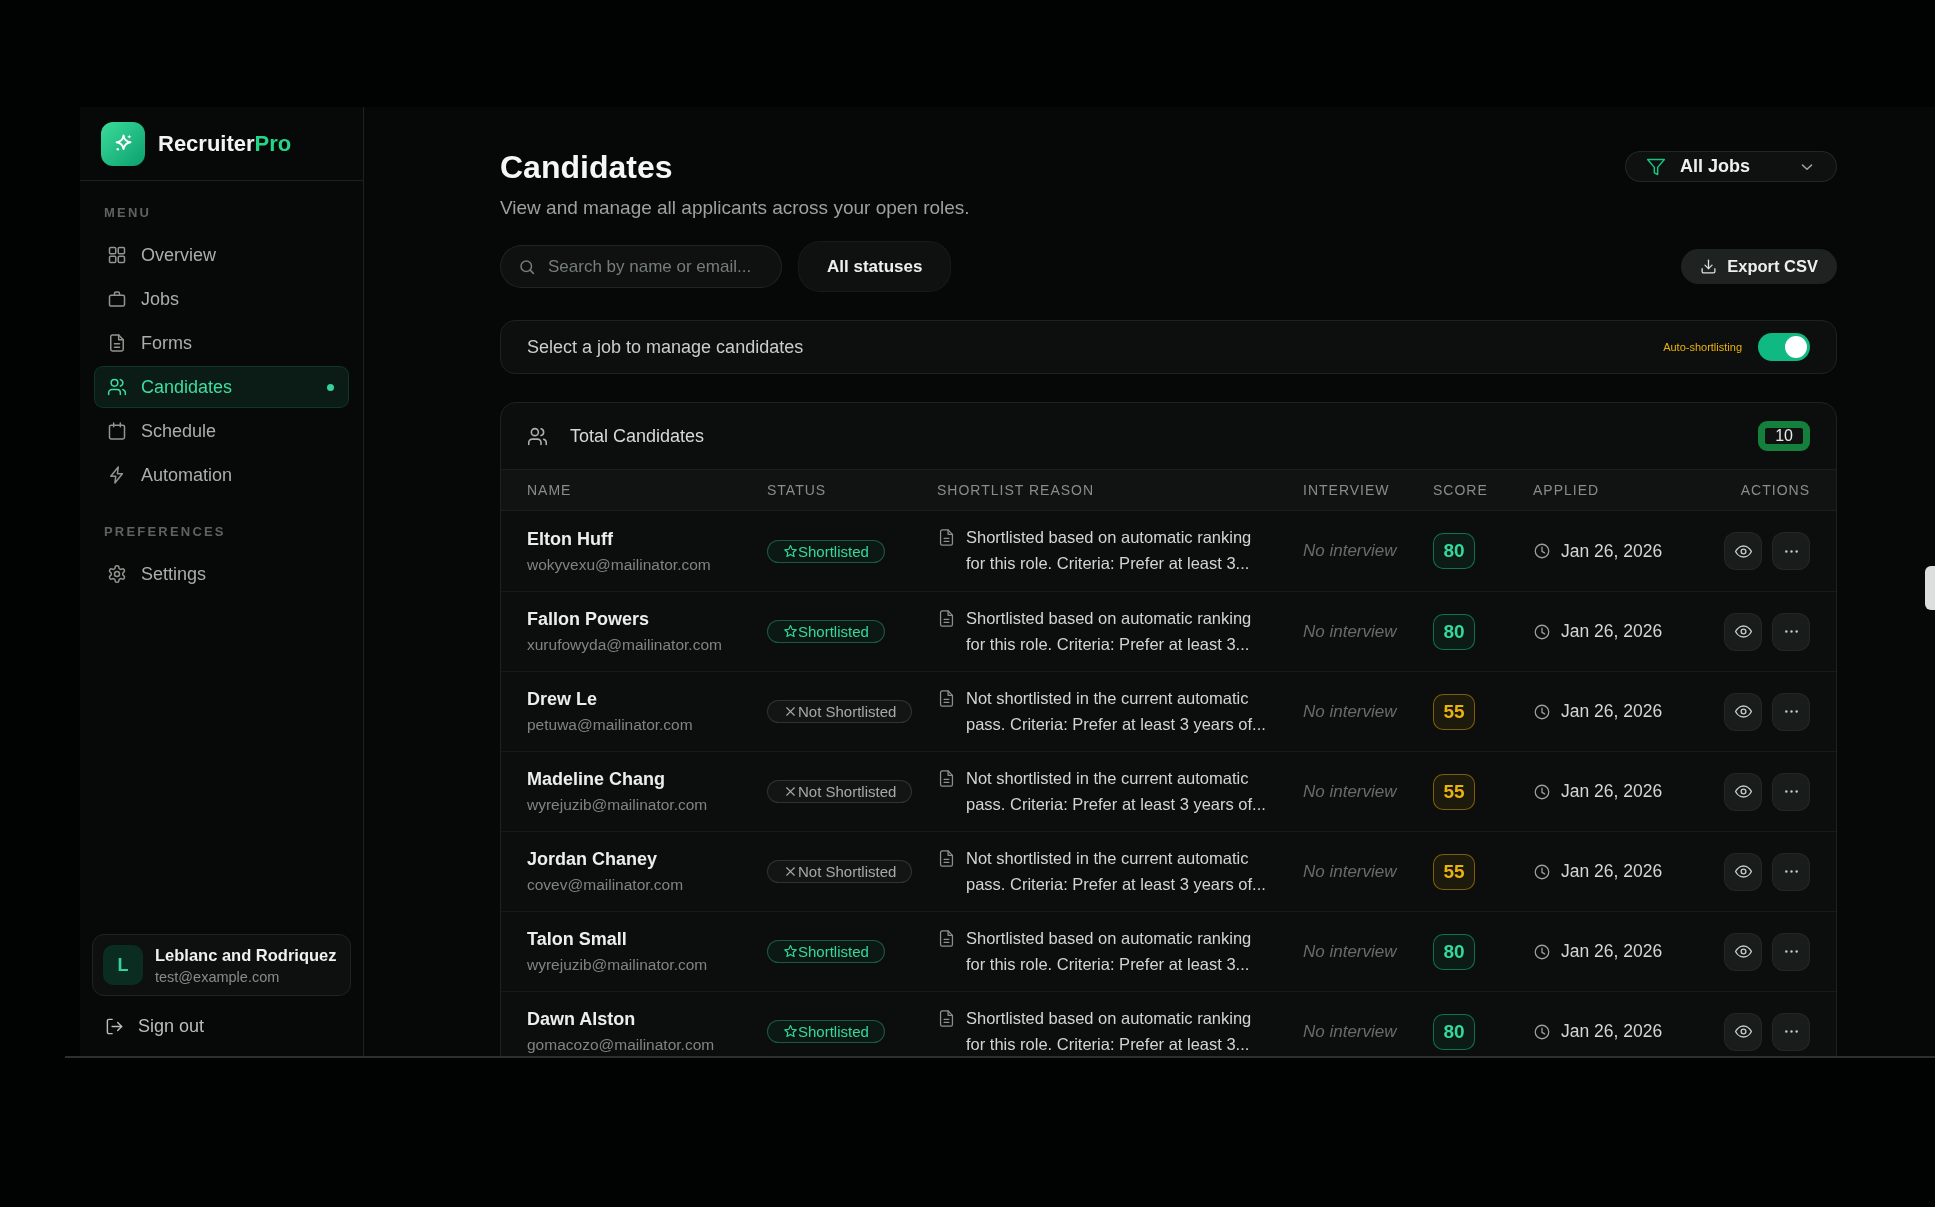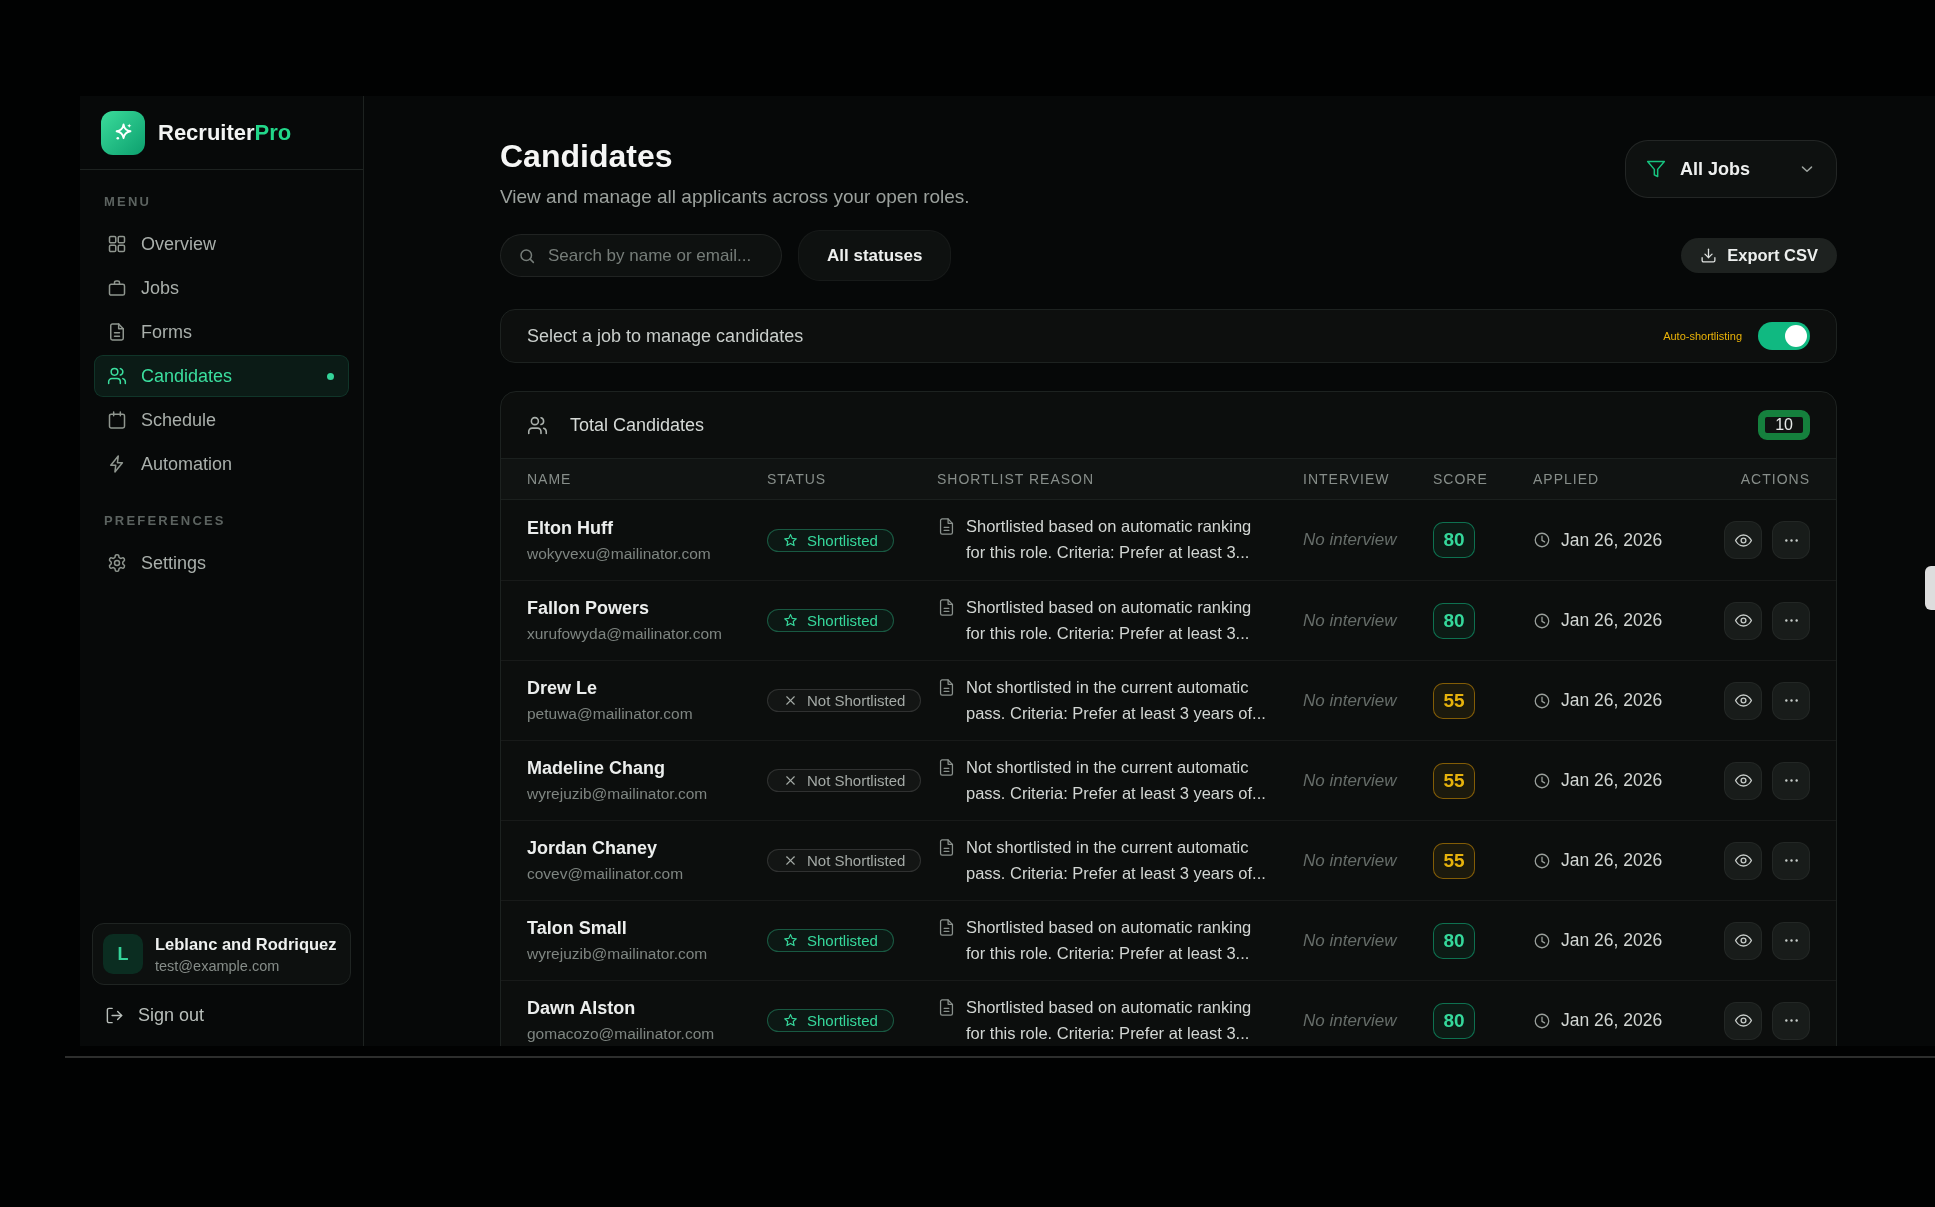--- a/index.html
+++ b/index.html
@@ -1,18 +1,18 @@
 <!DOCTYPE html>
 <html><head>
 <meta charset="utf-8">
 <style>
   * { box-sizing: border-box; margin: 0; padding: 0; }
   html, body { width: 1935px; height: 1207px; background: #010202; font-family: "Liberation Sans", sans-serif; overflow: hidden; }
 
-  .app { position: absolute; left: 80px; top: 96px; width: 1855px; height: 950px; background: #060808; display: flex; overflow: hidden; }
+  .app { position: absolute; left: 80px; top: 107px; width: 1855px; height: 950px; background: #060808; display: flex; overflow: hidden; }
 
   
   .sidebar { width: 284px; min-width: 284px; background: #070909; border-right: 1px solid #1d2220; display: flex; flex-direction: column; }
   .logo-row { height: 74px; display: flex; align-items: center; gap: 13px; padding: 0 21px; border-bottom: 1px solid #1d2220; }
   .logo-badge { width: 44px; height: 44px; border-radius: 12px; background: linear-gradient(135deg, #3bdc9b, #0c9f6e); display: flex; align-items: center; justify-content: center; flex: none; }
   .brand { font-size: 22px; font-weight: bold; color: #f2f4f3; }
   .brand .pro { color: #22d78a; }
   .nav { padding: 16px 14px 0; }
   .nav-label { font-size: 13px; font-weight: bold; letter-spacing: 2.2px; color: #5c6360; padding: 0 10px; margin: 8px 0 14px; }
   .nav-item { height: 42px; display: flex; align-items: center; gap: 14px; padding: 0 12px; border-radius: 9px; color: #a9afab; font-size: 18px; cursor: pointer; position: relative; margin-bottom: 2px; border: 1px solid transparent; }
@@ -28,21 +28,21 @@
   .user-name { font-size: 16.5px; font-weight: bold; color: #eff1f0; white-space: nowrap; overflow: hidden; }
   .user-email { font-size: 14.5px; color: #868d89; margin-top: 4px; white-space: nowrap; }
   .signout { display: flex; align-items: center; gap: 14px; padding: 6px 25px 20px; color: #b9bfbb; font-size: 18px; cursor: pointer; }
   .signout svg { width: 19px; height: 19px; stroke: #b9bfbb; fill: none; stroke-width: 1.8; stroke-linecap: round; stroke-linejoin: round; }
 
   
   .main { flex: 1; padding: 42px 98px 0 136px; position: relative; }
   .header-row { display: flex; justify-content: space-between; align-items: flex-start; }
   .page-title { font-size: 32px; font-weight: bold; color: #f5f6f5; }
   .page-sub { margin-top: 11px; font-size: 19px; color: #9ba19d; }
-  .jobs-pill { height: 58px; min-width: 212px; border-radius: 23px; background: #0e1110; border: 1px solid rgba(255,255,255,0.09); display: flex; align-items: center; gap: 14px; padding: 0 20px; cursor: pointer; margin-top: 2px; }
+  .jobs-pill { height: 31px; min-width: 212px; border-radius: 23px; background: #0e1110; border: 1px solid rgba(255,255,255,0.09); display: flex; align-items: center; gap: 14px; padding: 0 20px; cursor: pointer; margin-top: 2px; }
   .jobs-pill .funnel svg { width: 20px; height: 20px; stroke: #17c37f; fill: none; stroke-width: 1.8; stroke-linejoin: round; display: block; }
   .jobs-pill .label { flex: 1; font-size: 18px; font-weight: bold; color: #eef0ef; }
   .jobs-pill .chev svg { width: 18px; height: 18px; stroke: #9aa09c; fill: none; stroke-width: 2; stroke-linecap: round; stroke-linejoin: round; display: block; }
 
   .filter-row { margin-top: 22px; display: flex; align-items: center; gap: 16px; }
   .search-pill { width: 282px; height: 43px; border-radius: 22px; background: #0e1110; border: 1px solid rgba(255,255,255,0.08); display: flex; align-items: center; gap: 12px; padding: 0 17px; }
   .search-pill svg { width: 18px; height: 18px; stroke: #767d79; fill: none; stroke-width: 2; stroke-linecap: round; flex: none; }
   .search-pill input { background: transparent; border: none; outline: none; color: #e5e7e6; font-size: 17px; width: 100%; font-family: inherit; }
   .search-pill input::placeholder { color: #767d79; }
   .status-pill { height: 51px; border-radius: 22px; background: #0e1110; border: 1px solid rgba(255,255,255,0.04); display: flex; align-items: center; padding: 0 28px; font-size: 17px; font-weight: bold; color: #eef0ef; cursor: pointer; }
@@ -66,21 +66,21 @@
   .thead, .trow { display: grid; grid-template-columns: 240px 170px 1fr 130px 100px 167px 110px; align-items: center; padding: 0 26px; }
   .thead { height: 42px; background: #101312; border-top: 1px solid #1b201e; border-bottom: 1px solid #1b201e; }
   .th { font-size: 14px; letter-spacing: 1px; color: #878e8a; }
   .th-actions { text-align: right; }
 
   .trow { height: 80px; }
   .trow + .trow { border-top: 1px solid rgba(255,255,255,0.05); }
   .cand-name { font-size: 18px; font-weight: bold; color: #eceeed; }
   .cand-email { font-size: 15.5px; color: #7e8581; margin-top: 6px; }
 
-  .chip { display: inline-flex; align-items: center; gap: 9px; height: 23px; border-radius: 16px; padding: 0 15px; font-size: 15px; white-space: nowrap; }
+  .chip { display: inline-flex; align-items: center; height: 23px; border-radius: 16px; padding: 0 15px; font-size: 15px; white-space: nowrap; }
   .chip svg { width: 15px; height: 15px; fill: none; stroke-width: 1.8; stroke-linecap: round; stroke-linejoin: round; }
   .shortlisted .chip { color: #36d89c; border: 1px solid rgba(52,211,153,0.35); background: rgba(16,185,129,0.06); }
   .shortlisted .chip svg { stroke: #36d89c; }
   .not-shortlisted .chip { color: #a4aaa6; border: 1px solid rgba(255,255,255,0.12); background: rgba(255,255,255,0.03); }
   .not-shortlisted .chip svg { stroke: #a4aaa6; }
 
   .cell-reason { display: flex; gap: 10px; align-items: flex-start; overflow: hidden; }
   .cell-reason .doc svg { width: 19px; height: 19px; stroke: #8a918d; fill: none; stroke-width: 1.6; stroke-linecap: round; stroke-linejoin: round; margin-top: 3px; display: block; }
   .reason-text { font-size: 16.5px; color: #d2d6d3; line-height: 1.55; }
   .reason-text span { display: block; white-space: nowrap; }

